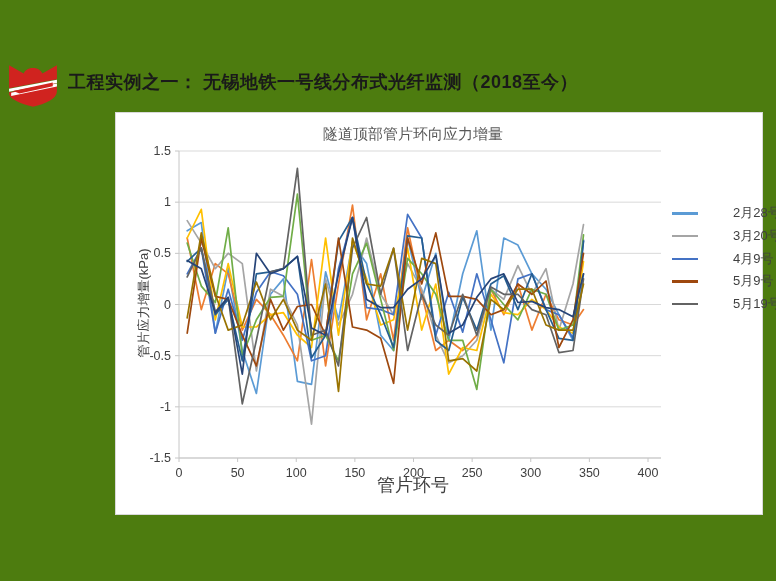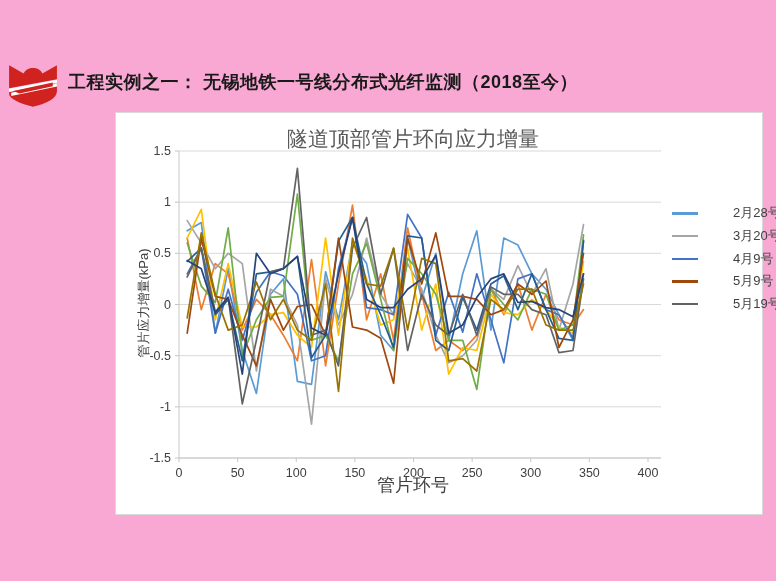--- a/index.html
+++ b/index.html
@@ -1,35 +1,35 @@
 <!DOCTYPE html>
 <html><head>
 <meta charset="utf-8">
 <style>
   html,body{margin:0;padding:0;}
   body{
     width:776px;height:581px;background:#ffffff;position:relative;overflow:hidden;
     font-family:"Liberation Sans","DejaVu Sans",sans-serif;
   }
-  .slide{position:absolute;inset:0;background:#f9a8d4;}
+  .slide{position:absolute;inset:0;background:#4d7c0f;}
   
   .logo{position:absolute;left:7px;top:61px;width:52px;height:47px;}
   .slide-title{
     position:absolute;left:68px;top:70px;width:690px;
     font-size:18px;font-weight:bold;color:#1a1a1a;letter-spacing:0.5px;
     white-space:nowrap;
   }
   
   .chart-frame{
     position:absolute;left:115px;top:112px;width:648px;height:403px;
     background:#ffffff;border:1px solid #d9d9d9;box-sizing:border-box;
   }
   .chart-title{
     position:absolute;left:0;top:12px;width:594px;text-align:center;
-    font-size:21px;color:#595959;white-space:nowrap;
+    font-size:15px;color:#595959;white-space:nowrap;
   }
   .y-axis-title{
     position:absolute;left:28px;top:190px;
     transform:translate(-50%,-50%) rotate(-90deg);
     font-size:13px;color:#404040;white-space:nowrap;
   }
   .x-axis-title{
     position:absolute;left:0;top:360px;width:594px;text-align:center;
     font-size:18px;color:#404040;
   }

